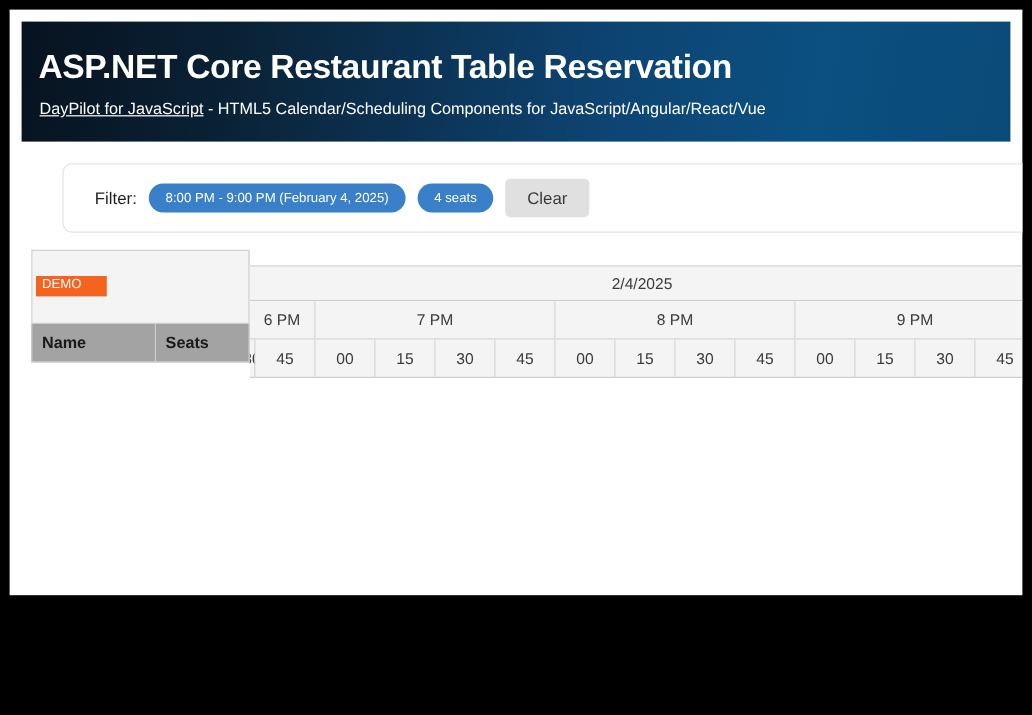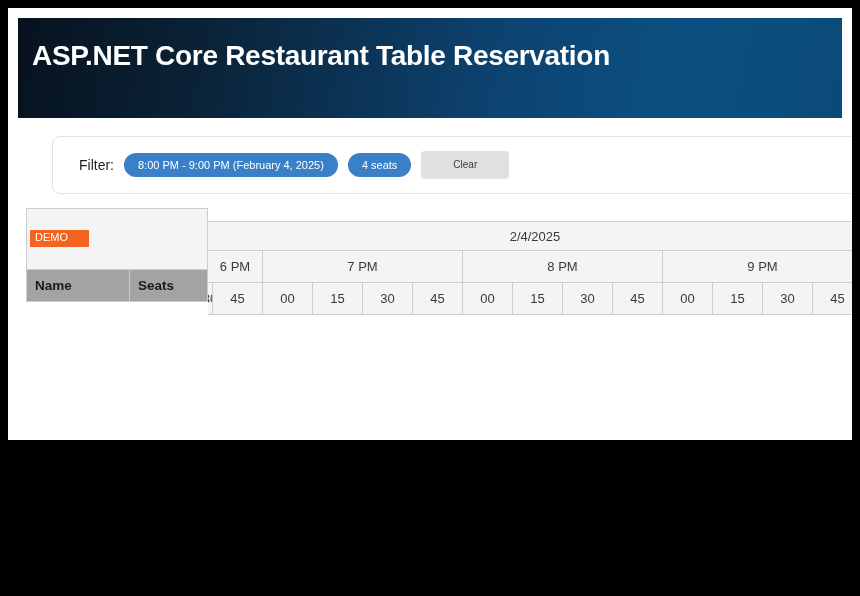--- a/index.html
+++ b/index.html
@@ -5,21 +5,21 @@
   * { box-sizing: border-box; margin: 0; padding: 0; }
   html, body {
     width: 860px; height: 596px;
     background: #000;
     font-family: "Liberation Sans", sans-serif;
     overflow: hidden;
   }
   .page {
     position: absolute;
     left: 8px; top: 8px;
-    width: 844px; height: 432px;
+    width: 844px; height: 488px;
     background: #ffffff;
     overflow: hidden;
   }
 
   
   .banner {
     position: absolute;
     left: 10px; top: 10px;
     width: 824px; height: 100px;
     background: linear-gradient(100deg, #07121f 0%, #0a2236 22%, #0d4371 58%, #0b5081 80%, #0a4a78 100%);
@@ -73,22 +73,22 @@
     border: none;
     white-space: nowrap;
     cursor: pointer;
     line-height: 1.15;
   }
   .btn-clear {
     background: #e0e0e0;
     color: #3a3a3a;
     border: none;
     border-radius: 4px;
-    padding: 8px 32px;
-    font-size: 10px;
+    padding: 8px 18px;
+    font-size: 14px;
     cursor: pointer;
     line-height: 1.15;
   }
 
   
   .scheduler {
     position: absolute;
     left: 18px; top: 200px;
     width: 826px; height: 380px;
     overflow: hidden;
@@ -173,20 +173,21 @@
     overflow: hidden;
   }
 </style>
 </head>
 <body>
 
 <div class="page">
 
   <div class="banner">
     <div class="banner-title">ASP.NET Core Restaurant Table Reservation</div>
+    <div class="banner-sub"><a class="banner-link" href="#">DayPilot for JavaScript</a><span> - HTML5 Calendar/Scheduling Components for JavaScript/Angular/React/Vue</span></div>
   </div>
 
   <div class="filterbar">
     <span class="filter-label">Filter:</span>
     <button class="pill">8:00 PM - 9:00 PM (February 4, 2025)</button>
     <button class="pill">4 seats</button>
     <button class="btn-clear">Clear</button>
   </div>
 
   <div class="scheduler">

